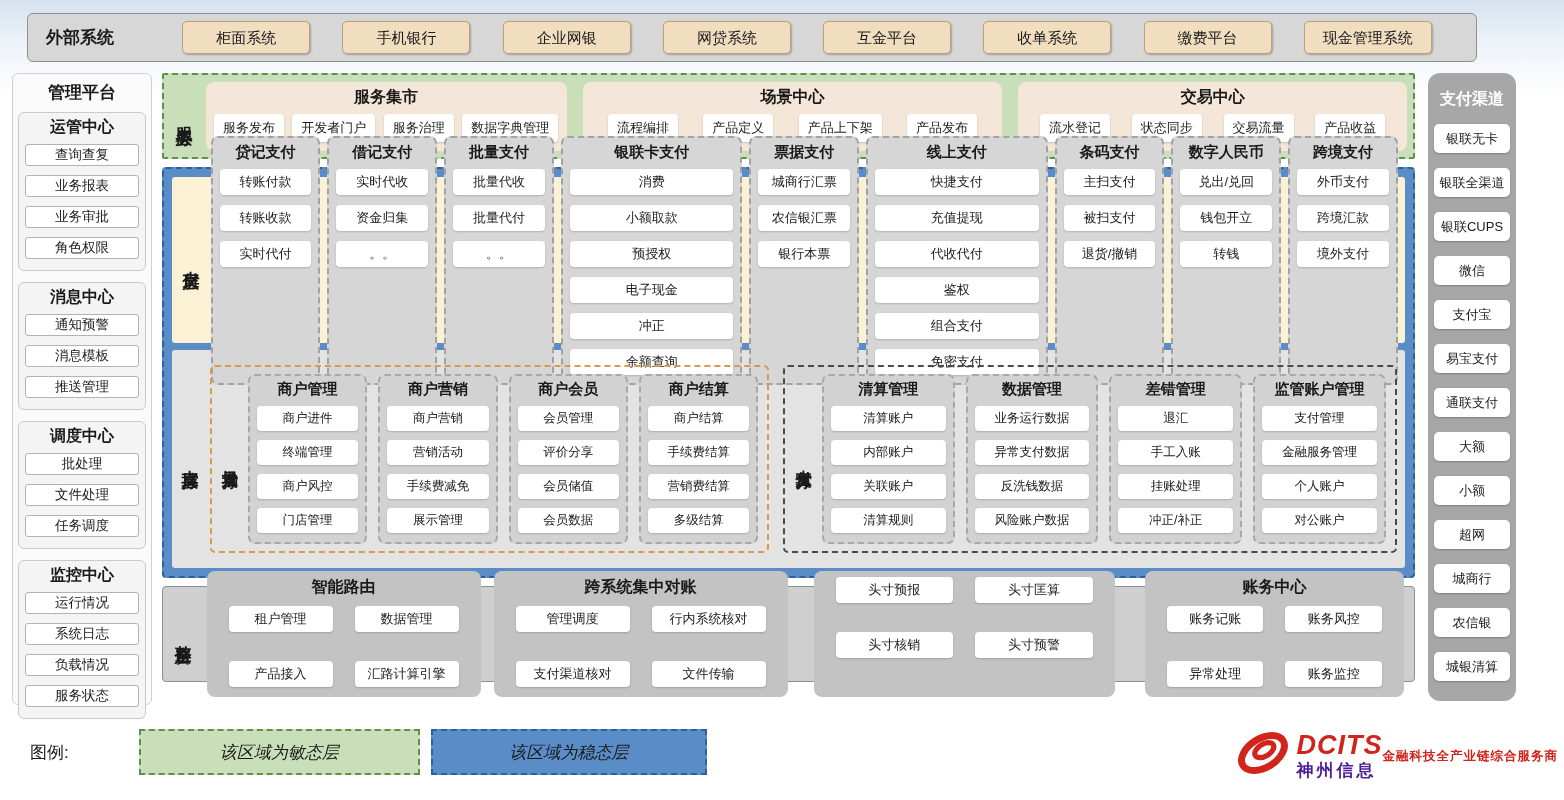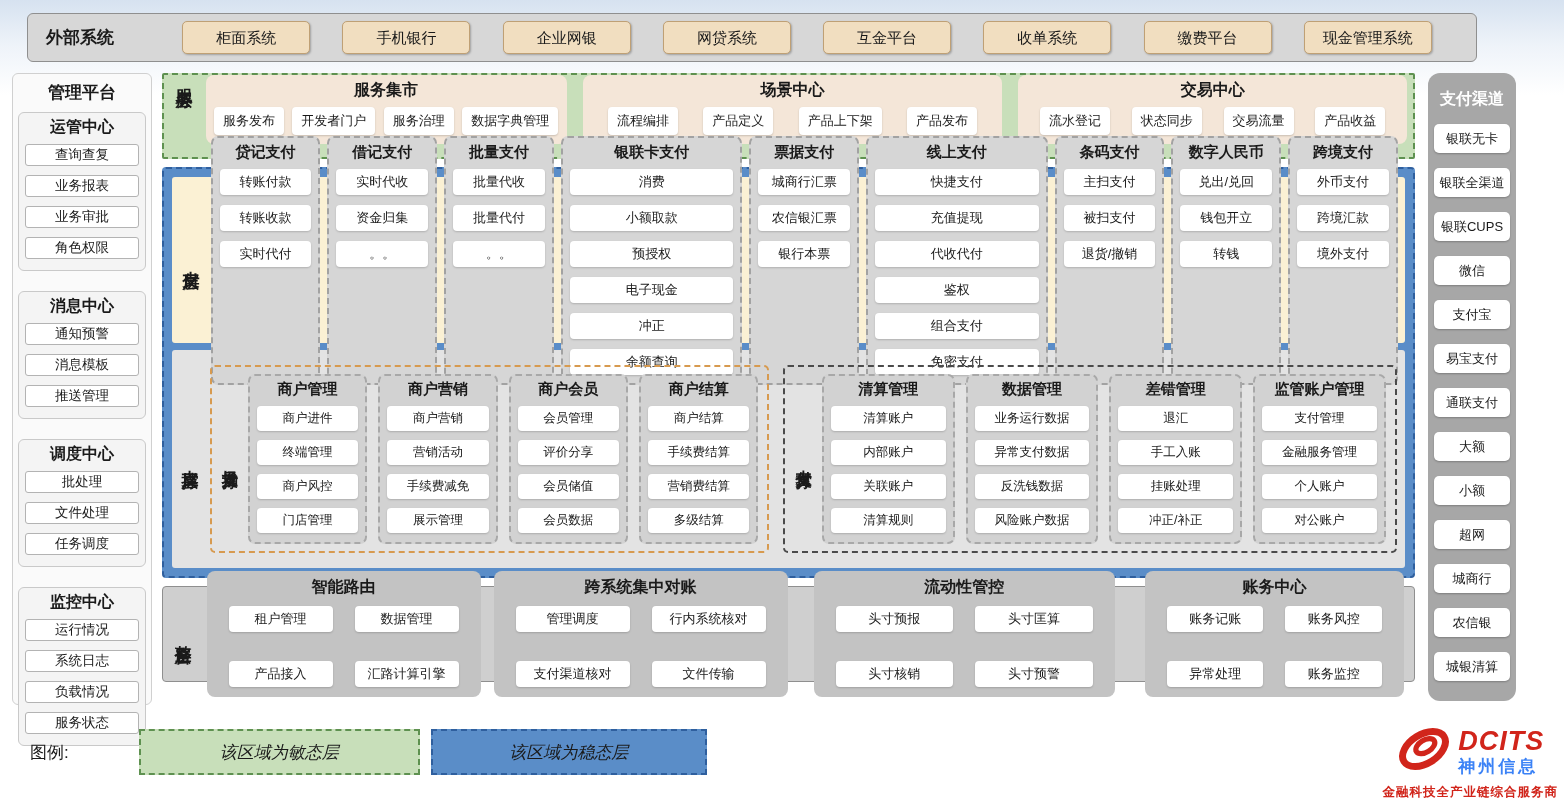--- a/index.html
+++ b/index.html
@@ -21,34 +21,34 @@
     background:var(--tan,#f1dec0); border:1px solid #bfa075; border-radius:5px;
     font-size:15px; box-shadow:1px 1px 2px rgba(0,0,0,.25); white-space:nowrap; }
 
   .body-row { display:flex; margin-top:11px; margin-left:12px; align-items:flex-start; }
 
   
   .left-panel { width:140px; height:632px; background:#fafafa;
     border:1px solid #d0d0d0; border-radius:6px; padding:4px 5px; }
   .left-title { text-align:center; font-weight:bold; font-size:17px; margin:3px 0 8px; }
   .mgroup { background:#f4f4f4; border:1px solid #c9c9c9; border-radius:6px;
-    padding:4px 6px 2px; margin-bottom:20px; }
+    padding:4px 6px 2px; margin-bottom:11px; }
   .mgroup-title { text-align:center; font-weight:bold; font-size:16px; margin-bottom:6px; }
   .mbtn { background:#fff; border:1px solid #b3b3b3; border-radius:3px; height:22px;
     line-height:20px; text-align:center; font-size:13.5px; margin-bottom:9px; white-space:nowrap; }
 
   
   .center { width:1253px; margin-left:10px; }
   .v-label { writing-mode:vertical-rl; text-orientation:upright; font-weight:bold;
     font-size:17px; letter-spacing:2px; line-height:1.15; }
   .v-label.small { font-size:16px; letter-spacing:1px; margin:auto 0; }
 
   .service-layer { height:86px; background:var(--green,#c8dfba);
     border:2px dashed #5e9150; border-radius:2px;
-    display:flex; align-items:flex-start; padding:0 6px 0 10px; margin-bottom:8px; }
+    display:flex; align-items:center; padding:0 6px 0 10px; margin-bottom:8px; }
   .service-panels { flex:1; display:flex; gap:16px; margin-left:12px; }
   .spanel { background:#f4e6d8; border-radius:8px; padding:5px 8px 9px; }
   .spanel-0 { flex:1; } .spanel-1 { flex:1.17; } .spanel-2 { flex:1.08; }
   .spanel-title { text-align:center; font-weight:bold; font-size:16px; margin-bottom:6px; }
   .spanel-row { display:flex; justify-content:space-evenly; align-items:center; gap:8px; }
 
   .wbtn { background:#fff; border-radius:4px; text-align:center; font-size:13px;
     padding:5px 9px; box-shadow:0 1px 2px rgba(0,0,0,.18); white-space:nowrap; }
 
   .stable-wrap { background:var(--blue,#5a8dc8); border:2px dashed #2f5f9e;
@@ -98,27 +98,27 @@
 
   
   .footer-row { display:flex; align-items:center; margin-top:24px; }
   .legend { display:flex; align-items:center; margin-left:30px; }
   .legend-label { font-size:17px; margin-right:70px; }
   .legend-box { width:281px; height:46px; display:flex; align-items:center;
     justify-content:center; font-size:17px;font-style:italic; }
   .legend-green { background:var(--green,#c8dfba); border:2px dashed #5e9150; margin-right:11px; }
   .legend-blue { background:var(--blue,#5a8dc8); border:2px dashed #2f5f9e; width:276px; }
 
-  .logo { position:absolute; right:6px; bottom:12px; display:flex; flex-direction:column;
+  .logo { position:absolute; right:6px; bottom:28px; display:flex; flex-direction:row;
     align-items:center; }
   .logo-top { display:flex; align-items:center; gap:6px; }
   .logo-texts { display:flex; flex-direction:column; line-height:1.15; }
   .logo-brand { color:var(--brand,#d1251b); font-weight:bold; font-style:italic;
     font-size:27px; letter-spacing:1px; }
-  .logo-company { color:#3b82f6; font-size:17px; font-weight:bold; letter-spacing:3px; }
+  .logo-company { color:#4c1d95; font-size:17px; font-weight:bold; letter-spacing:3px; }
   .logo-tagline { color:var(--brand,#d1251b); font-weight:bold; font-size:12.5px;
     margin-top:3px; letter-spacing:1px; white-space:nowrap; }
 </style>
 </head>
 <body>
 
 <div class="page">
 
   <div class="ext-bar">
     <div class="ext-label">外部系统</div>
@@ -375,21 +375,20 @@
             <div class="ipanel ipanel-1">
               <div class="ipanel-title">跨系统集中对账</div>
               <div class="igrid">
                 <div class="wbtn">管理调度</div>
                 <div class="wbtn">行内系统核对</div>
                 <div class="wbtn">支付渠道核对</div>
                 <div class="wbtn">文件传输</div>
               </div>
             </div>
             <div class="ipanel ipanel-2">
-              <div class="ipanel-title">流动性管控</div>
               <div class="igrid">
                 <div class="wbtn">头寸预报</div>
                 <div class="wbtn">头寸匡算</div>
                 <div class="wbtn">头寸核销</div>
                 <div class="wbtn">头寸预警</div>
               </div>
             </div>
             <div class="ipanel ipanel-3">
               <div class="ipanel-title">账务中心</div>
               <div class="igrid">

